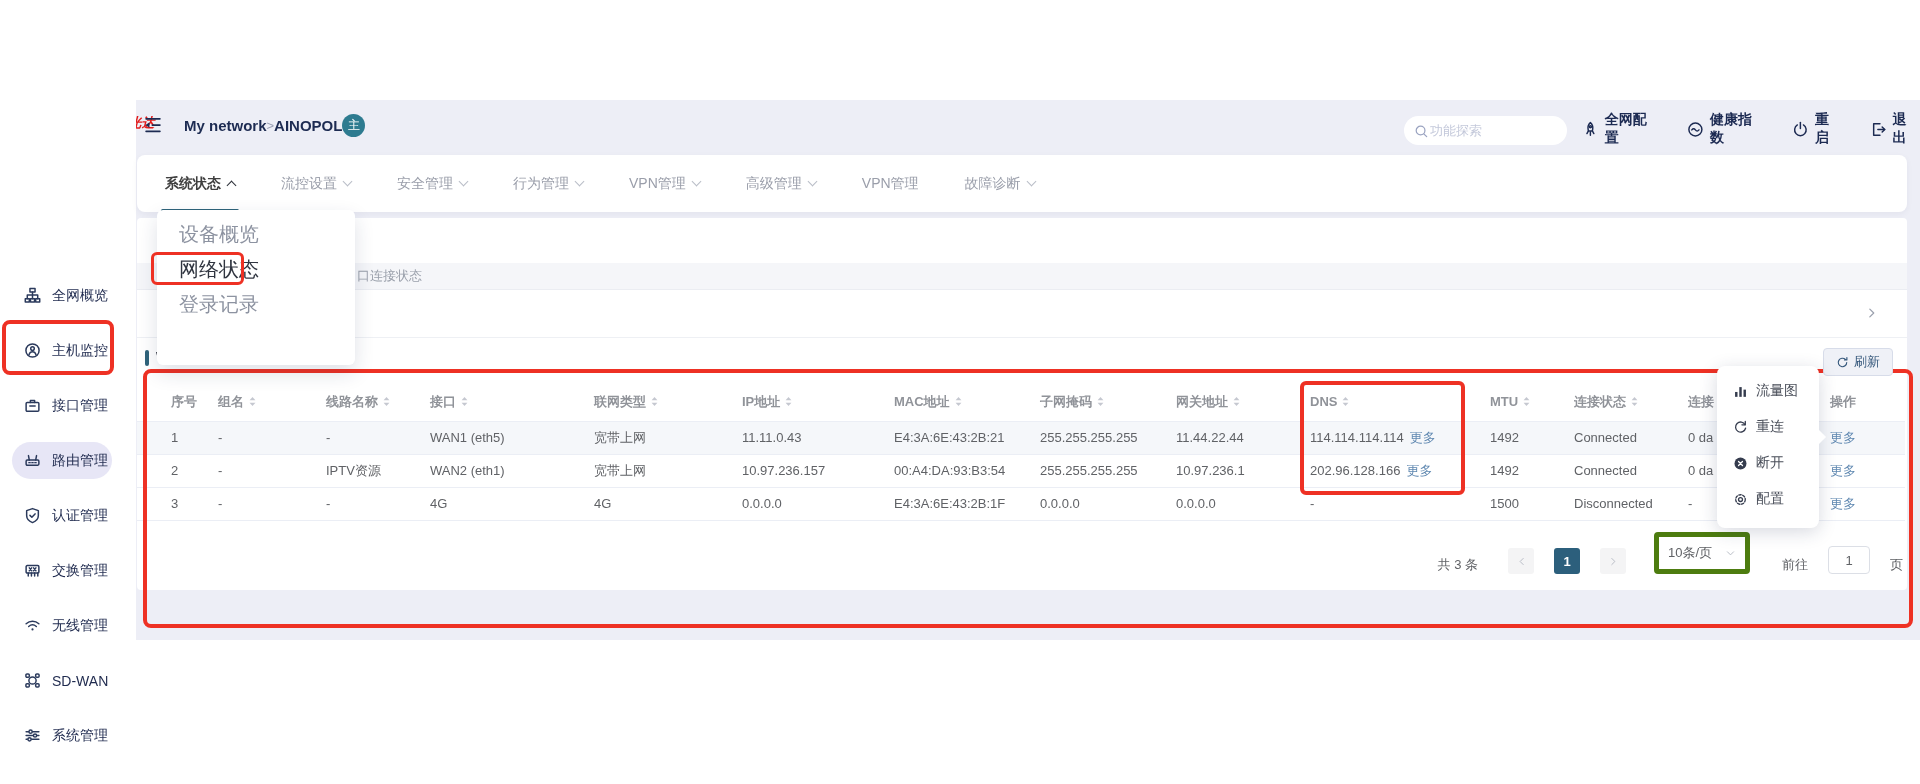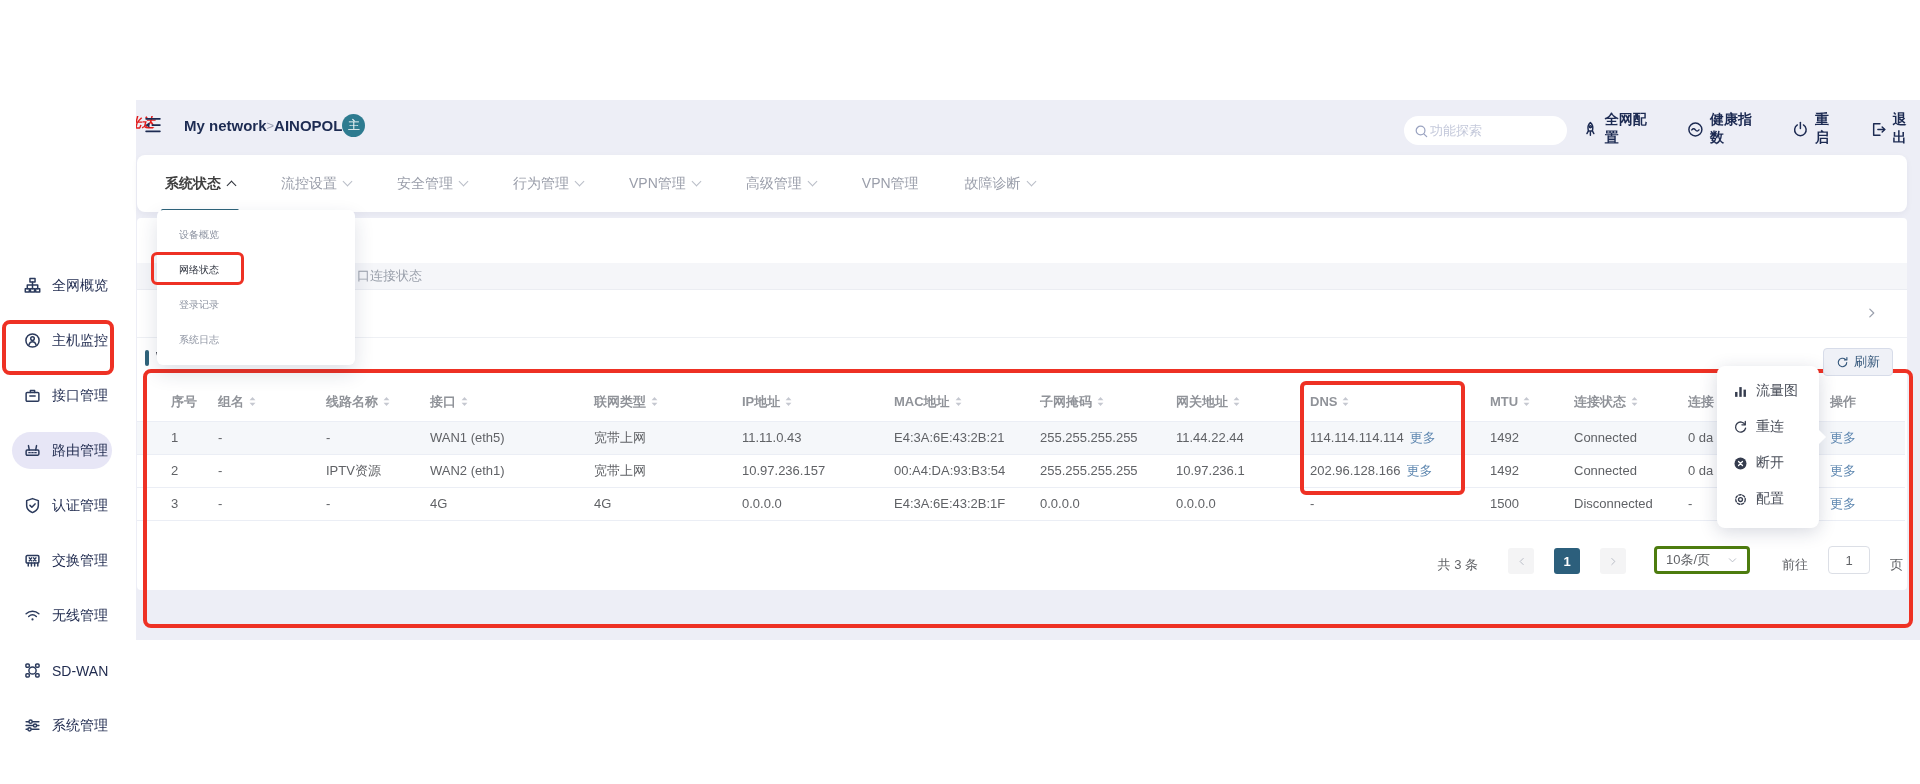--- a/index.html
+++ b/index.html
@@ -31,21 +31,21 @@
   #search{left:1404px;top:116px;width:163px;height:29px;background:#fff;border-radius:15px;
     display:flex;align-items:center;padding:0 10px;gap:0;color:#9aa3c0;}
   #search input{border:none;outline:none;background:transparent;font-size:13px;width:110px;
     color:#606a8a;font-family:inherit;}
   #search input::placeholder{color:#c3c8da;}
   #header-actions{left:1582px;top:113px;height:32px;display:flex;align-items:center;gap:27px;}
   .h-act{display:flex;align-items:center;gap:6px;color:#1c2a52;font-size:14px;font-weight:700;cursor:pointer;}
   .h-act svg{width:17px;height:17px;}
 
   
-  #side-items{position:absolute;left:0;top:158px;width:136px;display:flex;flex-direction:column;}
+  #side-items{position:absolute;left:0;top:168px;width:136px;display:flex;flex-direction:column;}
   .side-item{position:relative;height:55px;display:flex;align-items:center;gap:11px;
     padding-left:24px;color:#1f2a4e;font-size:14px;cursor:pointer;}
   .side-item .ic-wrap{position:relative;z-index:1;width:17px;height:17px;color:#2b3a5c;display:flex;}
   .side-item .lbl{position:relative;z-index:1;}
   .side-item.active::before{content:"";position:absolute;left:12px;top:9px;width:100px;height:37px;
     background:#e7e6f6;border-radius:19px;}
   .side-item svg{width:17px;height:17px;}
 
   
   #tabbar{left:137px;top:155px;width:1770px;height:57px;background:#fff;border-radius:8px;
@@ -87,32 +87,32 @@
 
   
   #pagination{position:absolute;left:0;top:320px;width:1770px;height:36px;display:flex;
     align-items:flex-end;justify-content:flex-end;padding-right:4px;gap:12px;font-size:13px;color:#606266;}
   .pg-total{margin-right:18px;}
   .pg-btn{width:26px;height:26px;border-radius:3px;background:#f4f4f5;display:flex;align-items:center;
     justify-content:center;color:#b6bac4;cursor:pointer;margin-right:8px;}
   .pg-btn svg{width:11px;height:11px;}
   .pg-cur{width:26px;height:26px;border-radius:3px;background:#2c5f7c;color:#fff;display:flex;
     align-items:center;justify-content:center;font-weight:700;margin-right:8px;cursor:pointer;}
-  .pg-size{width:96px;height:28px;border:3px solid #4d7c0f;border-radius:4px;background:#fff;
+  .pg-size{width:96px;height:42px;border:5px solid #4d7c0f;border-radius:4px;background:#fff;
     display:flex;align-items:center;justify-content:space-between;padding:0 9px;margin:0 16px 0 8px;
     color:#606266;cursor:pointer;}
   .pg-size svg{width:11px;height:11px;color:#b6bac4;}
   .pg-goto{margin:0 8px 0 4px;}
   .pg-input{width:42px;height:28px;border:1px solid #dcdfe6;border-radius:4px;text-align:center;
     font-size:13px;color:#606266;outline:none;margin-right:8px;font-family:inherit;}
 
   
   #dropdown{left:157px;top:210px;width:198px;height:155px;background:#fff;border-radius:6px;
     box-shadow:0 8px 20px rgba(31,45,82,.14);z-index:50;padding-top:7px;}
-  .dd-item{height:35px;line-height:35px;padding-left:22px;font-size:10px;color:#8d93a1;cursor:pointer;}
+  .dd-item{height:35px;line-height:35px;padding-left:22px;font-size:20px;color:#8d93a1;cursor:pointer;}
   .dd-item.active{color:#303540;}
 
   
   #ctx-menu{left:1717px;top:366px;width:102px;height:162px;background:#fff;border-radius:8px;
     box-shadow:0 4px 18px rgba(31,45,82,.18);z-index:70;padding-top:7px;}
   .ctx-item{height:36px;display:flex;align-items:center;gap:8px;padding-left:16px;font-size:14px;
     color:#4a4f5a;cursor:pointer;}
   .ctx-item svg{width:15px;height:15px;color:#353c4e;}
   #ctx-arrow{position:absolute;right:-5px;top:66px;width:10px;height:10px;background:#fff;
     transform:rotate(45deg);}
@@ -499,21 +499,20 @@
       <span class="pg-goto">前往</span>
       <input class="pg-input" value="1" style="">
       <span>页</span>
     </div>
   </div>
 
   <div id="dropdown" class="abs">
       <div class="dd-item">设备概览</div>
       <div class="dd-item active">网络状态</div>
       <div class="dd-item">登录记录</div>
-      <div class="dd-item">系统日志</div>
     </div>
 
   <div id="ctx-menu" class="abs">
     <div id="ctx-arrow"></div>
   <div class="ctx-item">
         <span class="ic-wrap" style="width: 15px; height: 15px; display: flex;">
           <svg viewBox="0 0 16 16" fill="none" stroke="currentColor" stroke-width="1.4" stroke-linecap="round" stroke-linejoin="round" style="width:100%;height:100%;display:block;">
             <rect x="2.2" y="8.5" width="2.6" height="5.2" fill="currentColor" stroke="none"></rect>
             <rect x="6.7" y="3.3" width="2.6" height="10.4" fill="currentColor" stroke="none"></rect>
             <rect x="11.2" y="6" width="2.6" height="7.7" fill="currentColor" stroke="none"></rect>

